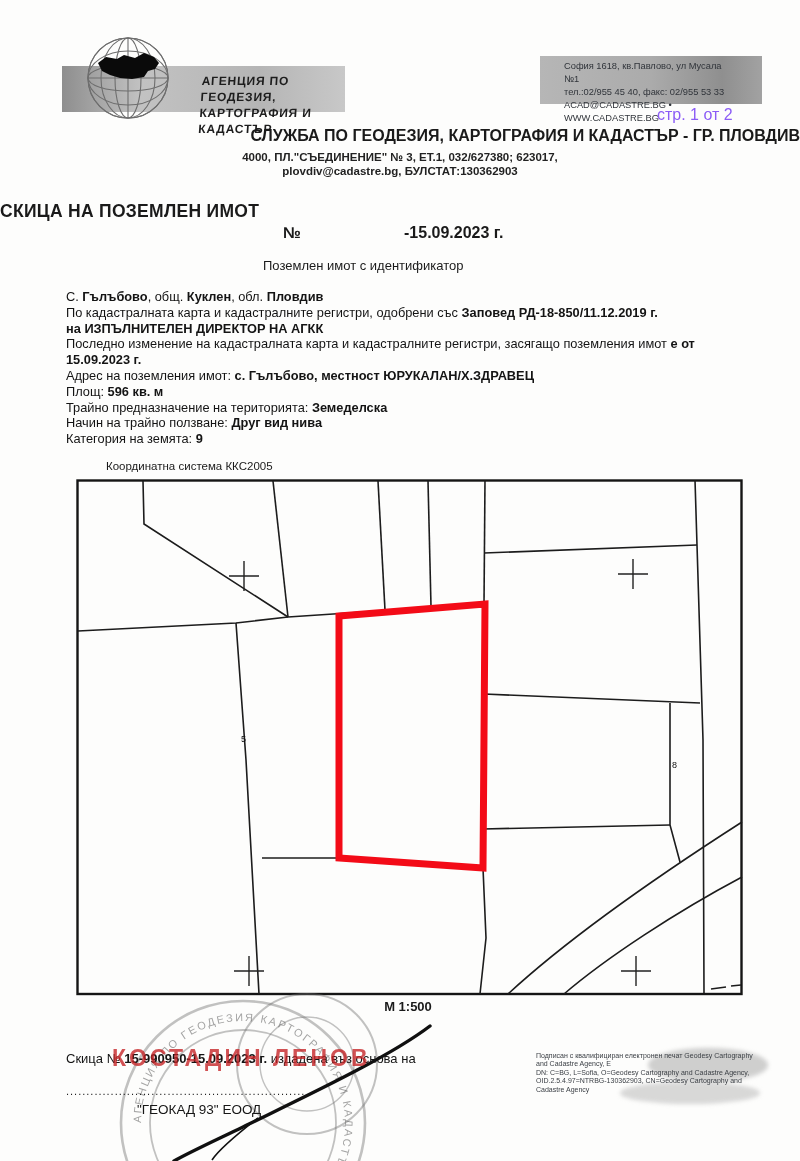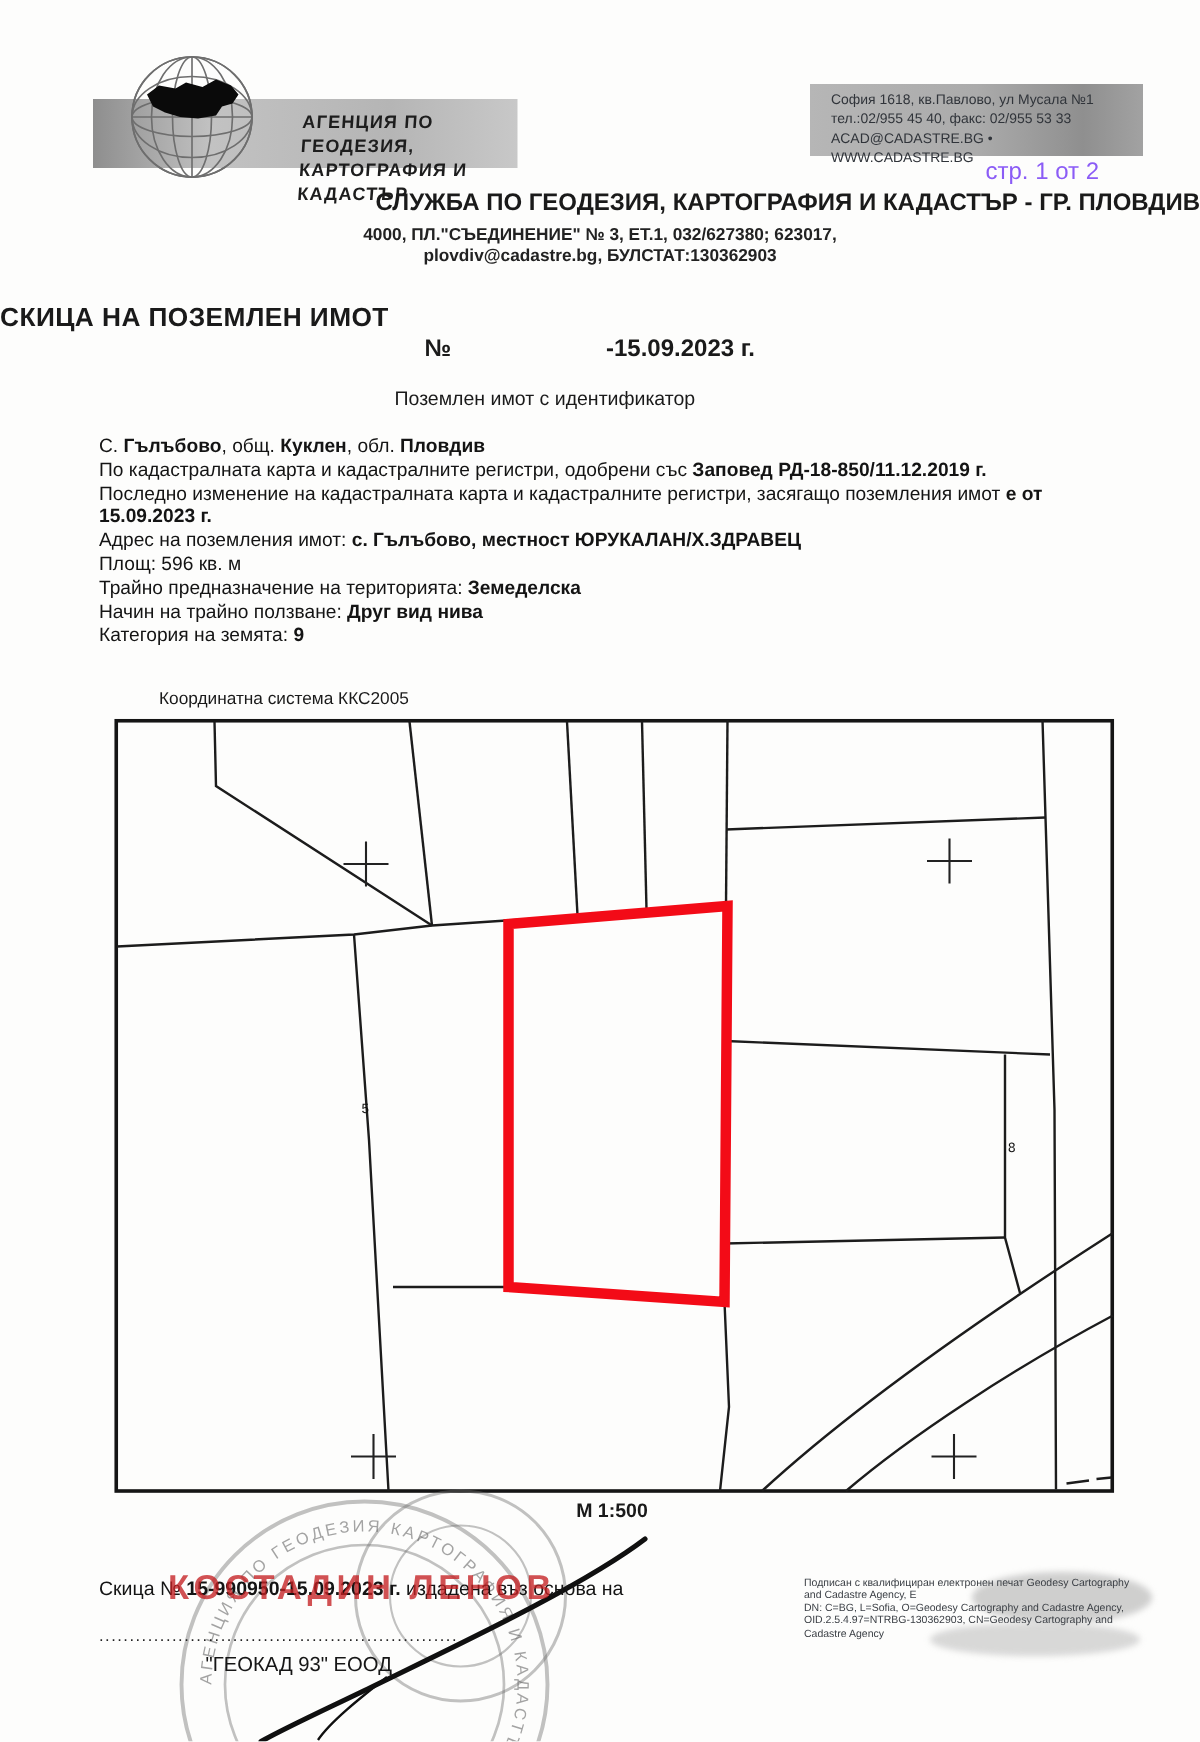--- a/index.html
+++ b/index.html
@@ -4,21 +4,21 @@
 <style>
   html,body{margin:0;padding:0;}
   body{width:800px;height:1161px;position:relative;background:#fdfdfc;
        font-family:"Liberation Sans", sans-serif;color:#1a1a1a;overflow:hidden;}
   .abs{position:absolute;}
   
   .band{left:62px;top:66px;width:283px;height:46px;
         background:linear-gradient(90deg,#8e8e8e 0%,#c2c2c2 28%,#b5b5b5 70%,#c8c8c8 100%);}
   .agency-name{left:200px;top:73px;width:160px;font-weight:700;font-size:12px;
                letter-spacing:.8px;line-height:16px;color:#1d1d1d;transform:skewX(-4deg);}
-  .addr-box{left:540px;top:56px;width:222px;height:48px;padding:4px 14px;box-sizing:border-box;
+  .addr-box{left:540px;top:56px;width:222px;height:48px;padding:4px 24px;box-sizing:border-box;
             background:linear-gradient(90deg,#b6b6b6 0%,#ababab 50%,#8f8f8f 82%,#a2a2a2 100%);
             font-size:9.3px;line-height:13px;color:#30343a;}
   .page-ind{left:657px;top:106px;width:105px;font-size:16px;color:#8b5cf6;}
   
   .office-title{left:0;top:127px;width:800px;text-align:right;font-weight:700;font-size:16px;}
   .office-addr{left:0;top:150px;width:800px;text-align:center;font-weight:700;font-size:11.5px;line-height:14px;color:#222;}
   .doc-title{left:0;top:201px;width:800px;text-align:left;font-weight:700;font-size:17.5px;letter-spacing:.3px;}
   .doc-no{left:283px;top:224px;font-weight:700;font-size:16px;}
   .doc-date{left:404px;top:224px;font-weight:700;font-size:16px;}
   .doc-sub{left:263px;top:258px;font-size:13px;}
@@ -75,24 +75,25 @@
 </div>
 
 <div class="abs doc-title">СКИЦА НА ПОЗЕМЛЕН ИМОТ</div>
 <div class="abs doc-no">№</div>
 <div class="abs doc-date">-15.09.2023 г.</div>
 <div class="abs doc-sub">Поземлен имот с идентификатор</div>
 
 <div class="abs prop">
   <div><span>С. </span><span style="font-weight: 700; margin-top: 22px;">Гълъбово</span><span>, общ. </span><span style="font-weight: 700;">Куклен</span><span>, обл. </span><span style="font-weight: 700;">Пловдив</span></div>
   <div><span>По кадастралната карта и кадастралните регистри, одобрени със </span><span style="font-weight: 700;">Заповед РД-18-850/11.12.2019 г.</span></div>
+  <div><span style="font-weight: 700;">на ИЗПЪЛНИТЕЛЕН ДИРЕКТОР НА АГКК</span></div>
   <div><span>Последно изменение на кадастралната карта и кадастралните регистри, засягащо поземления имот </span><span style="font-weight: 700;">е от</span></div>
   <div><span style="font-weight: 700;">15.09.2023 г.</span></div>
   <div><span>Адрес на поземления имот: </span><span style="font-weight: 700;">с. Гълъбово, местност ЮРУКАЛАН/Х.ЗДРАВЕЦ</span></div>
-  <div><span>Площ: </span><span style="font-weight: 400;">596 кв. м</span></div>
+  <div><span>Площ: </span><span style="font-weight: 700;">596 кв. м</span></div>
   <div><span>Трайно предназначение на територията: </span><span style="font-weight: 700;">Земеделска</span></div>
   <div><span>Начин на трайно ползване: </span><span style="font-weight: 700;">Друг вид нива</span></div>
   <div><span>Категория на земята: </span><span style="font-weight: 700;">9</span></div>
 </div>
 
 <div class="abs coord-sys">Координатна система ККС2005</div>
 
 <svg class="abs" style="left:76px;top:479px;width:668px;height:517px" viewBox="76 479 668 517">
   <rect x="77.5" y="480.5" width="664" height="513.5" fill="none" stroke="#151515" stroke-width="2.4"></rect>
   <g stroke="#1c1c1c" stroke-width="1.6" fill="none">

